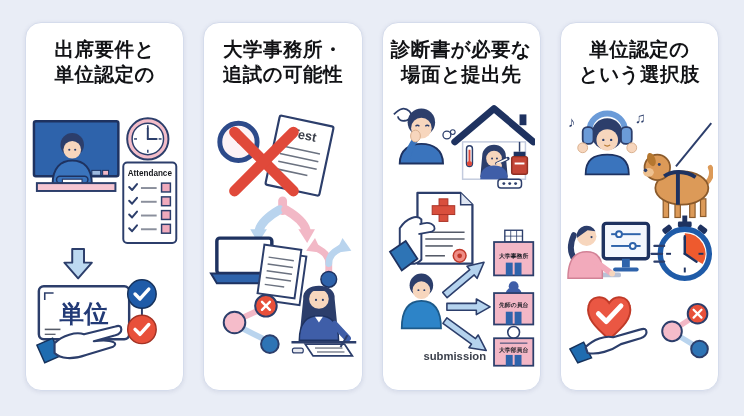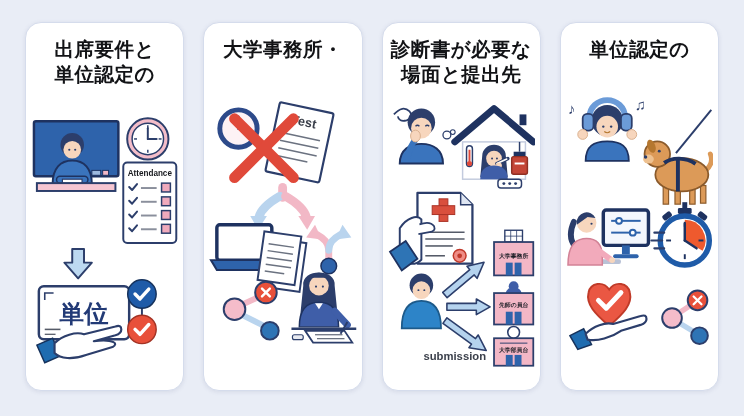--- a/index.html
+++ b/index.html
@@ -126,20 +126,21 @@
           <polygon points="6,238 22,231 30,249 14,256" fill="#1f6cb0" stroke="#16325c" stroke-width="1.5"></polygon>
           <path d="M24,236 C32,228 46,224 54,227 L86,219 Q92,217 92,222 Q92,226 86,228 L64,234 C72,233 80,233 84,235 Q88,237 83,240 L56,248 C42,253 30,252 24,246 Z" fill="#ffffff" stroke="#2c3e6b" stroke-width="2.2" stroke-linejoin="round"></path>
         </g>
       </svg>
     </div>
   </section>
 
   <section class="card">
     <h2 class="title">
       <span class="tl">大学事務所・</span>
+      <span class="tl">追試の可能性</span>
     </h2>
     <div class="illo">
       <svg viewBox="0 0 150 250" preserveAspectRatio="xMidYMid meet">
 
         <g>
           <circle cx="30" cy="30" r="19" fill="#fdf2f5" stroke="#2d4a8a" stroke-width="5"></circle>
           <line x1="30" y1="30" x2="30" y2="18" stroke="#2d4a8a" stroke-width="2.5" stroke-linecap="round"></line>
           <line x1="30" y1="30" x2="39" y2="33" stroke="#2d4a8a" stroke-width="2.5" stroke-linecap="round"></line>
         </g>
 
@@ -340,20 +341,21 @@
           <rect x="129" y="257" width="7" height="11" fill="#2e63ab"></rect>
         </g>
         <text x="68" y="262" font-size="11.5" font-weight="bold" text-anchor="middle" fill="#3a3f4a">submission</text>
       </svg>
     </div>
   </section>
 
   <section class="card">
     <h2 class="title">
       <span class="tl">単位認定の</span>
+      <span class="tl">という選択肢</span>
     </h2>
     <div class="illo">
       <svg viewBox="0 0 150 260" preserveAspectRatio="xMidYMid meet">
 
         <g>
           <text x="2" y="20" font-size="15" fill="#2c3e6b">♪</text>
           <text x="70" y="16" font-size="15" fill="#2c3e6b">♫</text>
           <circle cx="42" cy="27" r="16" fill="#2c3e6b"></circle>
           <circle cx="42" cy="33" r="11" fill="#f7d6bd"></circle>
           <circle cx="38" cy="33" r="1.2" fill="#2c3e6b"></circle>

